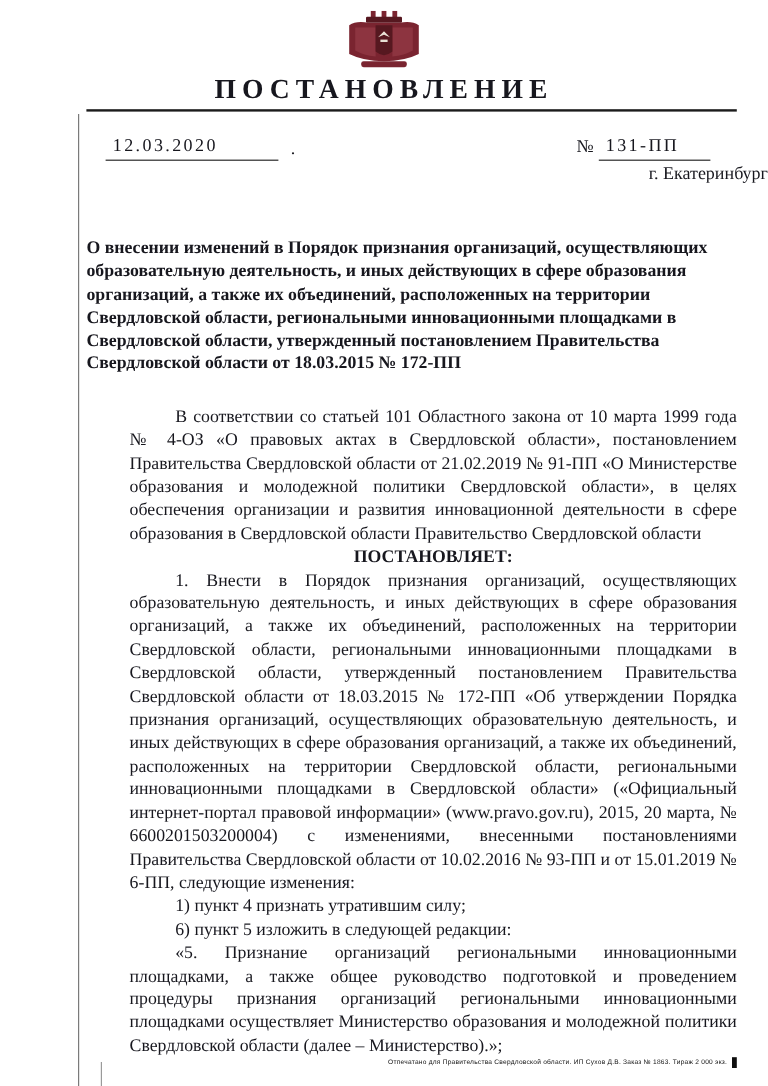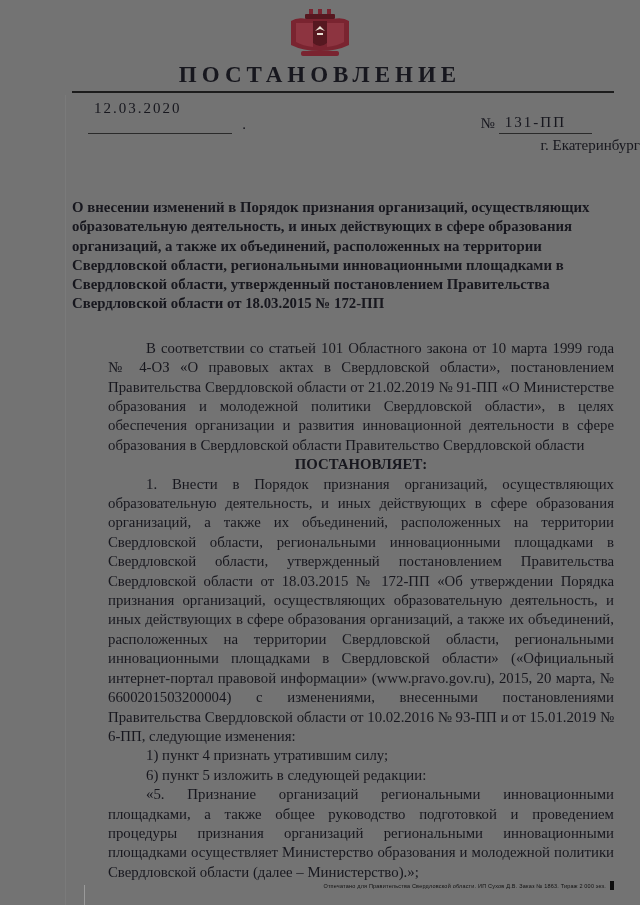--- a/index.html
+++ b/index.html
@@ -2,21 +2,21 @@
 <html style="--ink: #17171e; --rule: #1c1c1c; --emblem-primary: #7a2430; --emblem-dark: #561820; --emblem-light: #8d3440; --emblem-accent: #e8e0d4;"><head>
 <meta charset="utf-8">
 <style>
   * { box-sizing: border-box; }
   html, body { margin: 0; padding: 0; background: #e9e9e9; }
   .page {
     position: relative;
     width: 640px;
     height: 905px;
     margin: 0 auto;
-    background: #737373;
+    background: #ffffff;
     font-family: "Liberation Serif", serif;
     color: var(--ink, #17171e);
     overflow: hidden;
   }
   .scan-edge {
     position: absolute;
     left: 65px; top: 95px; bottom: 0;
     width: 1px;
     background: #7a7a7a;
   }
@@ -43,20 +43,21 @@
   }
   .header-rule {
     height: 2px;
     background: var(--rule, #1c1c1c);
     border: none;
     margin: 0 26px 0 72px;
   }
   .meta-row {
     display: flex;
     justify-content: space-between;
+    align-items: flex-end;
     margin: 7px 48px 0 88px;
     font-size: 15px;
   }
   .date-wrap {
     border-bottom: 1.5px solid #2a2a2a;
     width: 144px;
     padding: 0 0 2px 6px;
     letter-spacing: 2px;
     text-align: left;
     position: relative;

